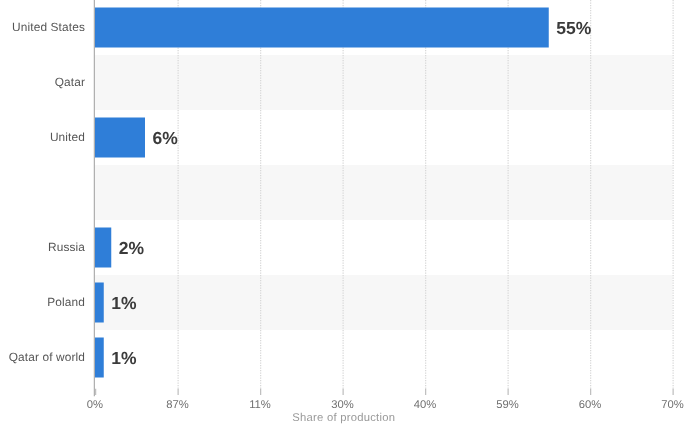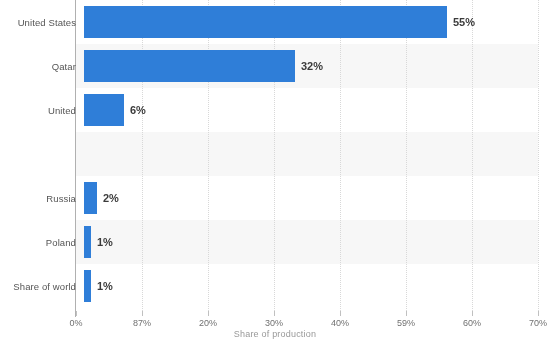--- a/index.html
+++ b/index.html
@@ -59,21 +59,21 @@
     left: 75px;
     top: 0px;
     width: 1px;
     height: 317px;
     background: #b0b0b0;
   }
 
   
   .row {
     position: absolute;
-    left: 8px;
+    left: 0;
     width: 468px;
     height: 44px;
     display: flex;
     align-items: center;
   }
   .cat-label {
     position: absolute;
     left: 0;
     width: 68px;
     text-align: right;
@@ -89,21 +89,21 @@
     height: 32px;
     display: flex;
     align-items: center;
   }
   .bar {
     height: 32px;
     background: #2f7ed8;
   }
   .bar-value {
     margin-left: 6px;
-    font-size: 11px;
+    font-size: 14px;
     font-weight: bold;
     color: #3b3b3b;
     white-space: nowrap;
   }
 
   
   .xaxis-ticks {
     position: absolute;
     left: 0;
     top: 311px;
@@ -164,24 +164,20 @@
   <div class="row" style="top:0px">
     <div class="cat-label">United States</div>
     <div class="bar-wrap">
       <div class="bar" style="width:363px"></div>
       <div class="bar-value">55%</div>
     </div>
   </div>
 
   <div class="row" style="top:44px">
     <div class="cat-label">Qatar</div>
-    <div class="bar-wrap">
-      <div class="bar" style="width:211px"></div>
-      <div class="bar-value">32%</div>
-    </div>
   </div>
 
   <div class="row" style="top:88px">
     <div class="cat-label">United</div>
     <div class="bar-wrap">
       <div class="bar" style="width:40px"></div>
       <div class="bar-value">6%</div>
     </div>
   </div>
 
@@ -196,40 +192,40 @@
 
   <div class="row" style="top:220px">
     <div class="cat-label">Poland</div>
     <div class="bar-wrap">
       <div class="bar" style="width:7px"></div>
       <div class="bar-value">1%</div>
     </div>
   </div>
 
   <div class="row" style="top:264px">
-    <div class="cat-label">Share of world</div>
+    <div class="cat-label">Qatar of world</div>
     <div class="bar-wrap">
       <div class="bar" style="width:7px"></div>
       <div class="bar-value">1%</div>
     </div>
   </div>
 
   <div class="xaxis-ticks">
     <div class="tick-mark" style="left:76px"></div>
     <div class="tick-mark" style="left:142px"></div>
     <div class="tick-mark" style="left:208px"></div>
     <div class="tick-mark" style="left:274px"></div>
     <div class="tick-mark" style="left:340px"></div>
     <div class="tick-mark" style="left:406px"></div>
     <div class="tick-mark" style="left:472px"></div>
     <div class="tick-mark" style="left:538px"></div>
 
     <div class="tick-label" style="left:76px">0%</div>
     <div class="tick-label" style="left:142px">87%</div>
-    <div class="tick-label" style="left:208px">20%</div>
+    <div class="tick-label" style="left:208px">11%</div>
     <div class="tick-label" style="left:274px">30%</div>
     <div class="tick-label" style="left:340px">40%</div>
     <div class="tick-label" style="left:406px">59%</div>
     <div class="tick-label" style="left:472px">60%</div>
     <div class="tick-label" style="left:538px">70%</div>
   </div>
 
   <div class="axis-title">Share of production</div>
 
 </div>

